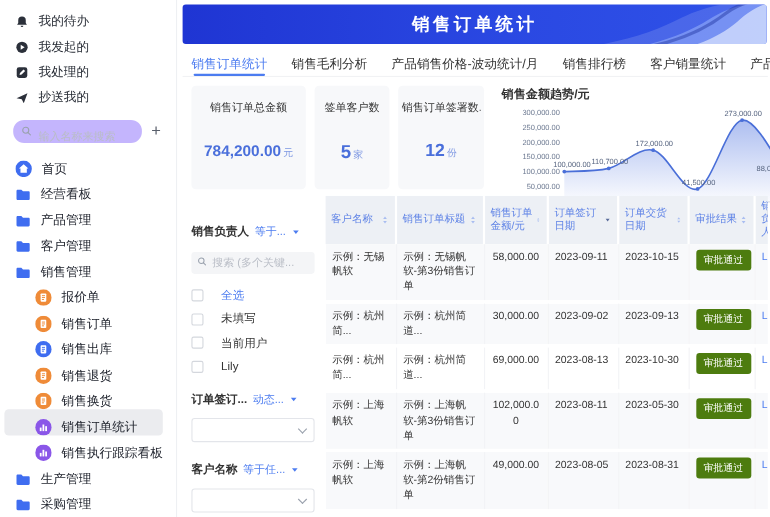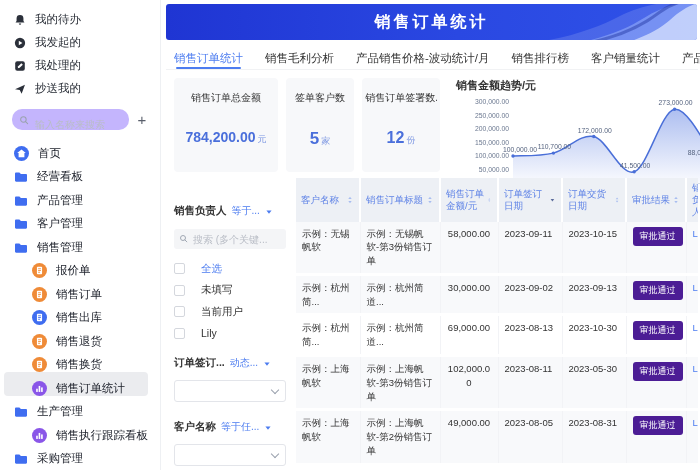--- a/index.html
+++ b/index.html
@@ -71,21 +71,21 @@
   table { border-collapse:collapse; table-layout:fixed; width:424px; }
   th { background:#edf0f5; color:#5e82e6; font-weight:normal; font-size:9.5px; text-align:left;
     padding:4px 5px; height:30px; border-right:2px solid #fff; cursor:pointer; }
   th .th-inner { display:flex; align-items:center; justify-content:space-between; gap:2px; }
   th .th-label { line-height:1.25; }
   td { padding:5px 6px; font-size:9.5px; color:#333; line-height:1.45; vertical-align:top;
     border-right:1px solid #f2f3f6; background:#f8f9fb; border-bottom:3px solid #fff;
     overflow:hidden; word-break:break-all; }
   tr.plain td { background:#fff; }
   td.num { text-align:center; }
-  .approve-btn { background:#4c1d95; color:#fff; border:none; border-radius:3px; padding:3px 7px;
+  .approve-btn { background:#4d7c0f; color:#fff; border:none; border-radius:3px; padding:3px 7px;
     font-size:9px; cursor:pointer; white-space:nowrap; font-family:inherit; }
   .owner { color:#4c7cf0; cursor:pointer; }
 </style>
 </head>
 <body>
 
 <div class="app">
 
   <aside class="sidebar">
     <div id="quick-items">
@@ -211,34 +211,34 @@
         </div>
         <div class="menu-item sub active">
           <svg width="15" height="15" viewBox="0 0 14 14">
             <circle cx="7" cy="7" r="7" fill="#8a56e8"></circle>
             <rect x="3.9" y="7.2" width="1.5" height="3" fill="#fff"></rect>
             <rect x="6.2" y="4.6" width="1.5" height="5.6" fill="#fff"></rect>
             <rect x="8.5" y="6" width="1.5" height="4.2" fill="#fff"></rect>
           </svg>
           <span>销售订单统计</span>
         </div>
-        <div class="menu-item">
-          <svg width="14" height="14" viewBox="0 0 14 14">
-            <path d="M1 3.6c0-.7.5-1.2 1.2-1.2h3.2l1.5 1.5h5c.7 0 1.1.5 1.1 1.2v5.5c0 .7-.4 1.2-1.1 1.2H2.2c-.7 0-1.2-.5-1.2-1.2z" fill="#3f6df0"></path>
-          </svg>
-          <span>生产管理</span>
-        </div>
         <div class="menu-item sub">
           <svg width="15" height="15" viewBox="0 0 14 14">
             <circle cx="7" cy="7" r="7" fill="#8a56e8"></circle>
             <rect x="3.9" y="7.2" width="1.5" height="3" fill="#fff"></rect>
             <rect x="6.2" y="4.6" width="1.5" height="5.6" fill="#fff"></rect>
             <rect x="8.5" y="6" width="1.5" height="4.2" fill="#fff"></rect>
           </svg>
           <span>销售执行跟踪看板</span>
+        </div>
+        <div class="menu-item">
+          <svg width="14" height="14" viewBox="0 0 14 14">
+            <path d="M1 3.6c0-.7.5-1.2 1.2-1.2h3.2l1.5 1.5h5c.7 0 1.1.5 1.1 1.2v5.5c0 .7-.4 1.2-1.1 1.2H2.2c-.7 0-1.2-.5-1.2-1.2z" fill="#3f6df0"></path>
+          </svg>
+          <span>生产管理</span>
         </div>
         <div class="menu-item">
           <svg width="14" height="14" viewBox="0 0 14 14">
             <path d="M1 3.6c0-.7.5-1.2 1.2-1.2h3.2l1.5 1.5h5c.7 0 1.1.5 1.1 1.2v5.5c0 .7-.4 1.2-1.1 1.2H2.2c-.7 0-1.2-.5-1.2-1.2z" fill="#3f6df0"></path>
           </svg>
           <span>采购管理</span>
         </div>
         <div class="menu-item"></div>
       </nav>
   </aside>

